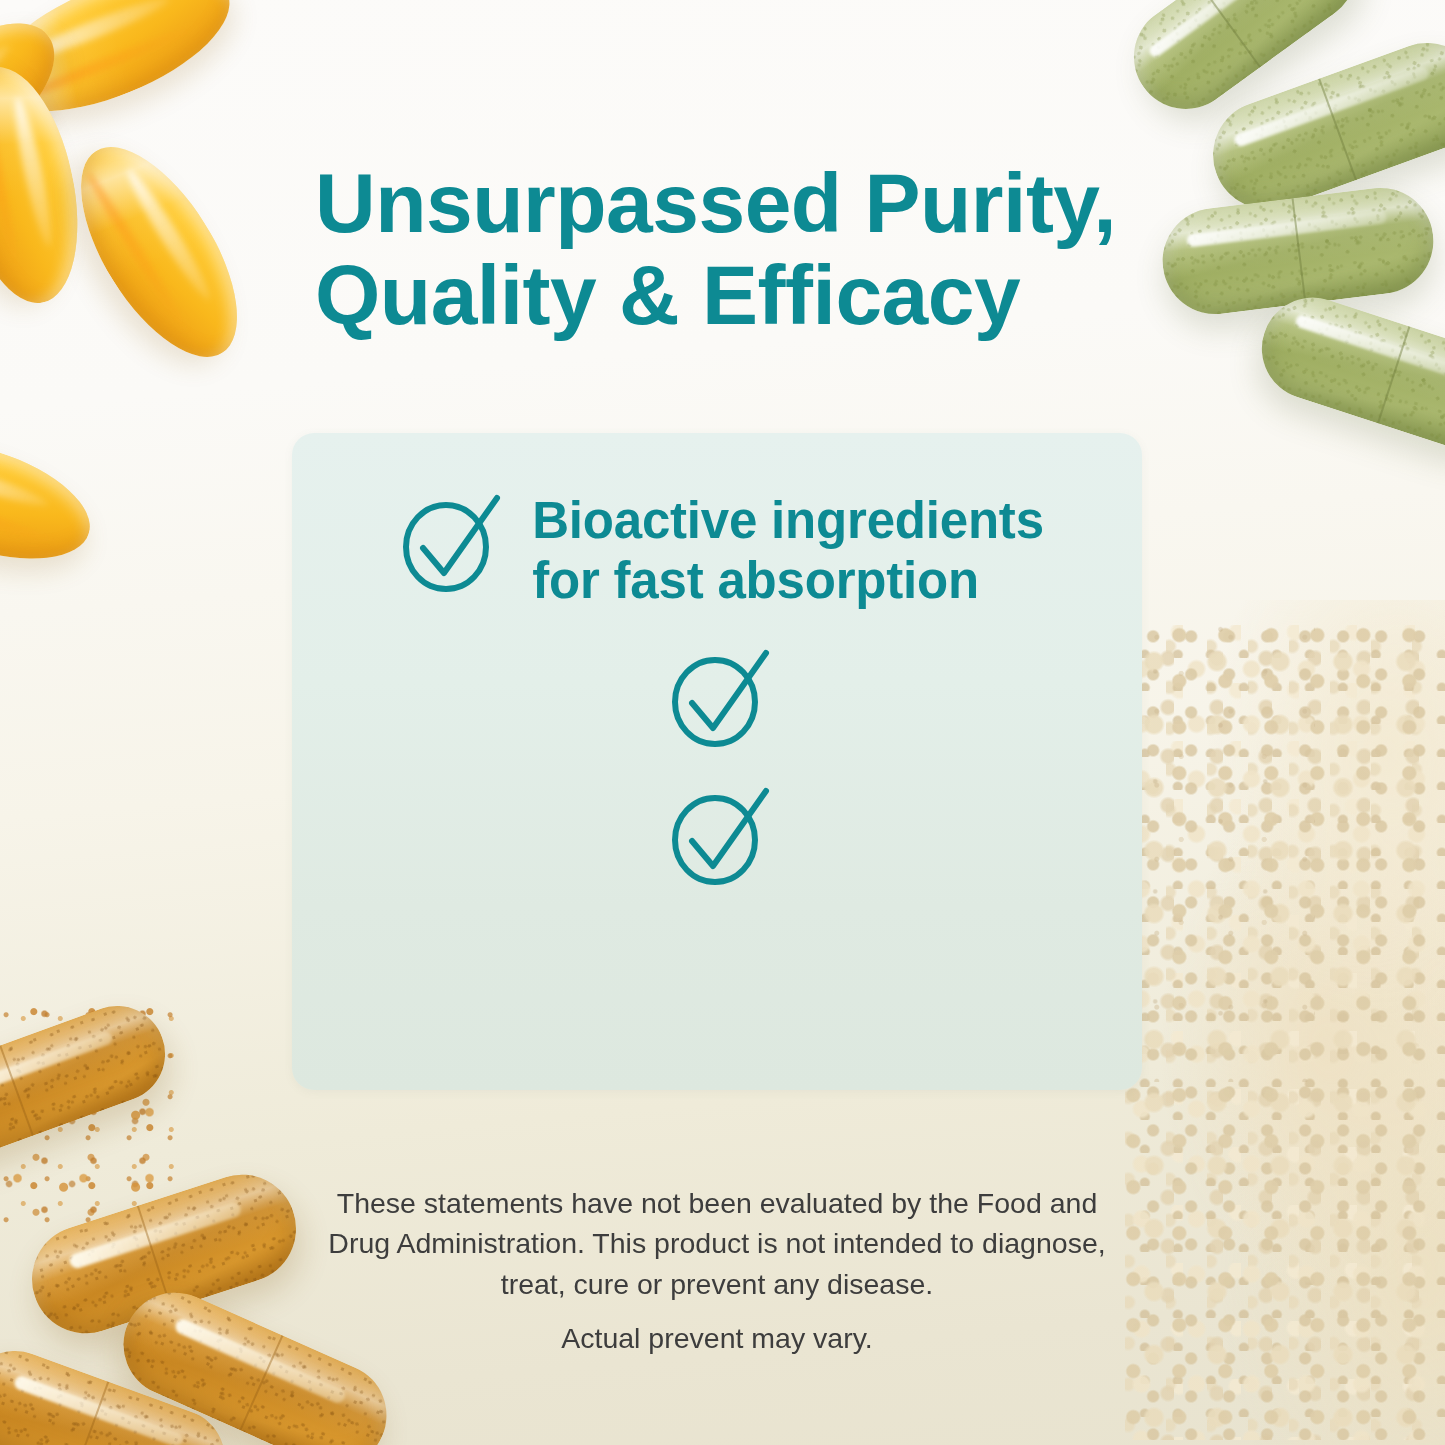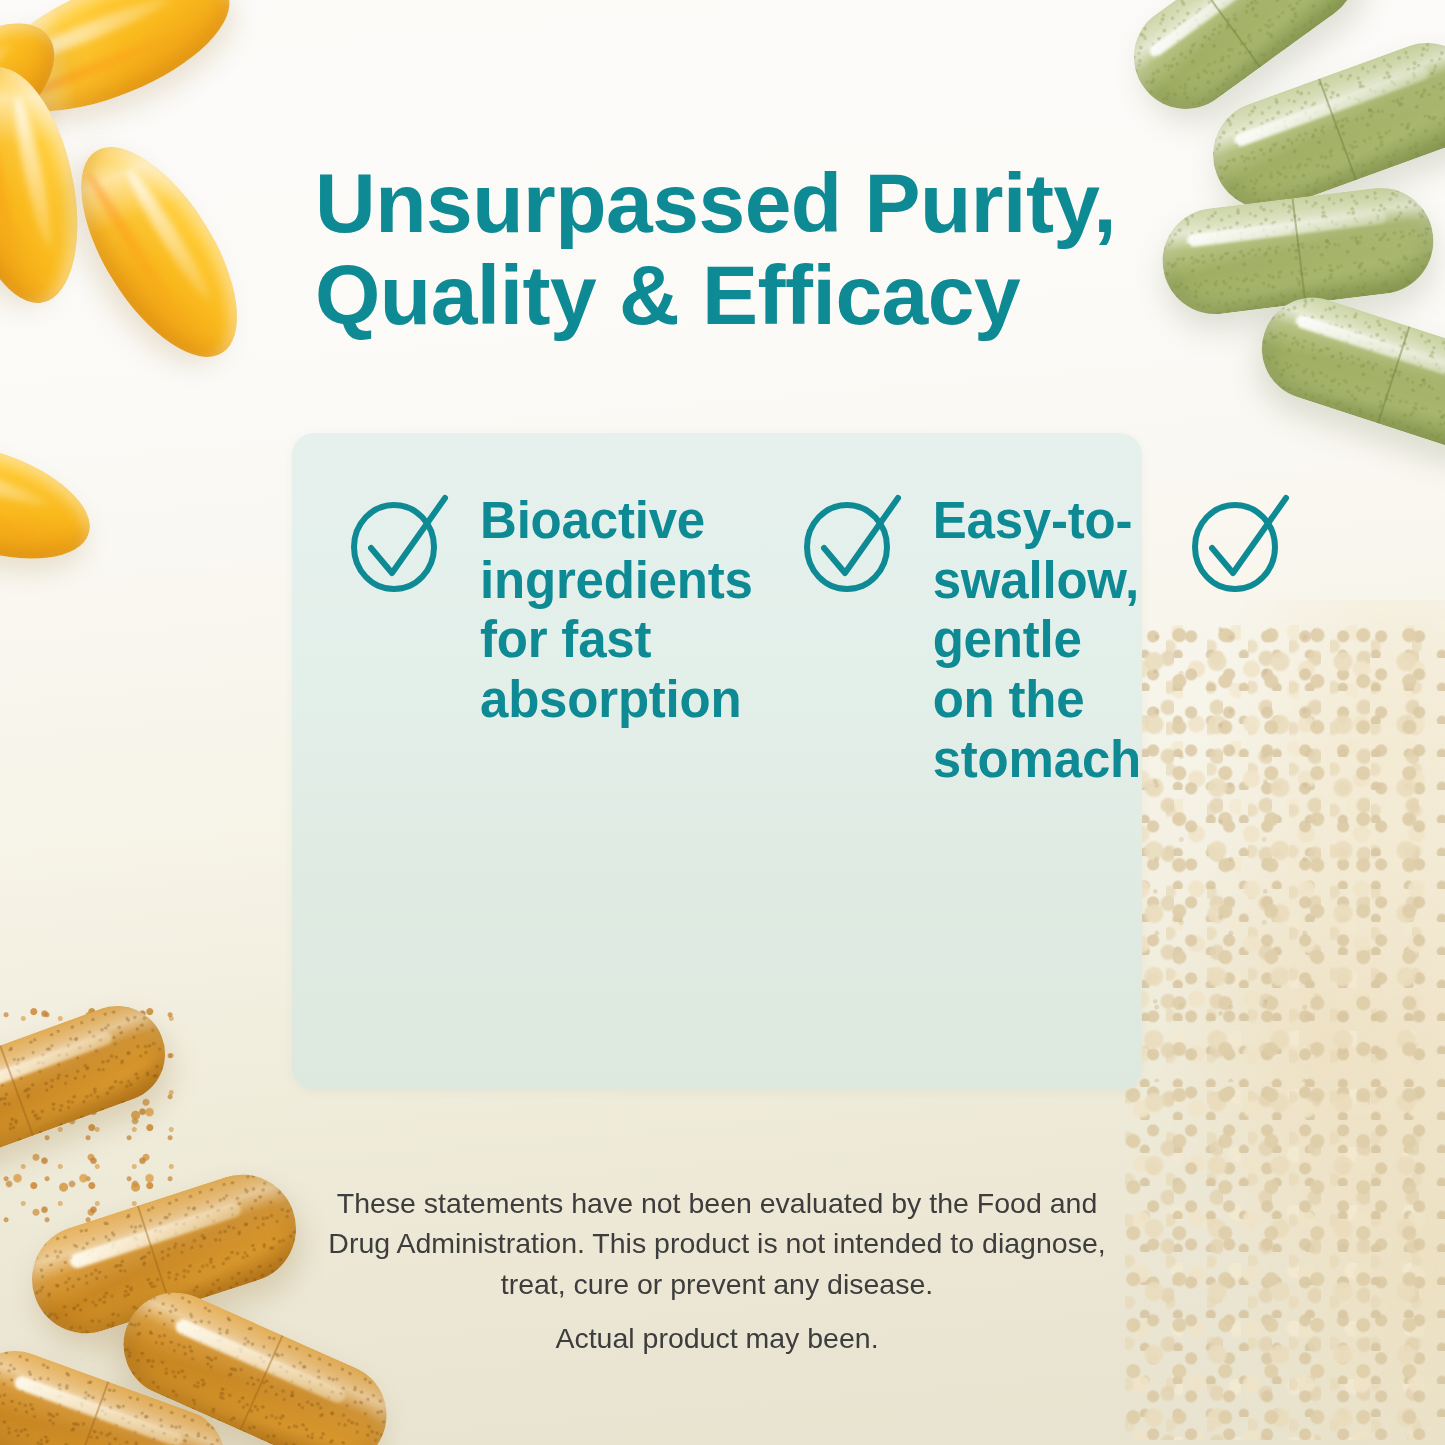--- a/index.html
+++ b/index.html
@@ -241,24 +241,25 @@
     border-radius: 22px;
     background: linear-gradient(180deg, #e6f1ee 0%, #e3efe9 38%, #dfeae2 72%, #dde8df 100%);
     box-shadow: 0 2px 10px rgba(120,130,120,0.07);
   }
 
   .benefit-list {
     position: absolute;
     left: 0; right: 0;
     top: 52px;
     display: flex;
-    flex-direction: row;
-    gap: 46px;
+    flex-direction: column;
+    gap: 30px;
     padding: 0 46px 0 54px;
     box-sizing: border-box;
+    align-items: center;
   }
   .benefit-row {
     display: flex;
     align-items: flex-start;
     gap: 26px;
   }
   .check-icon {
     flex: 0 0 auto;
     width: 108px;
     height: 104px;
@@ -383,36 +384,34 @@
 for fast absorption</span>
         </div>
 
         <div class="benefit-row">
           <span class="check-icon">
             <svg viewBox="0 0 108 104" width="108" height="104" aria-hidden="true">
               <ellipse cx="48" cy="58" rx="40" ry="42" fill="none" stroke="#0d8a93" stroke-width="6"></ellipse>
               <path d="M25 59 L46 84 L99 9" fill="none" stroke="#0d8a93" stroke-width="6" stroke-linecap="round" stroke-linejoin="round"></path>
             </svg>
           </span>
-          <span class="benefit-text">Easy-to-swallow,
-gentle on the stomach</span>
         </div>
 
         <div class="benefit-row">
           <span class="check-icon">
             <svg viewBox="0 0 108 104" width="108" height="104" aria-hidden="true">
               <ellipse cx="48" cy="58" rx="40" ry="42" fill="none" stroke="#0d8a93" stroke-width="6"></ellipse>
               <path d="M25 59 L46 84 L99 9" fill="none" stroke="#0d8a93" stroke-width="6" stroke-linecap="round" stroke-linejoin="round"></path>
             </svg>
           </span>
         </div>
 
       </div>
     </div>
 
     <p id="disclaimer">These statements have not been evaluated by the Food and
 Drug Administration. This product is not intended to diagnose,
 treat, cure or prevent any disease.</p>
 
-    <p id="variance-note">Actual product may been.</p>
+    <p id="variance-note">Actual prevent may vary.</p>
 
   </div>
 </div>
 
 </body></html>

